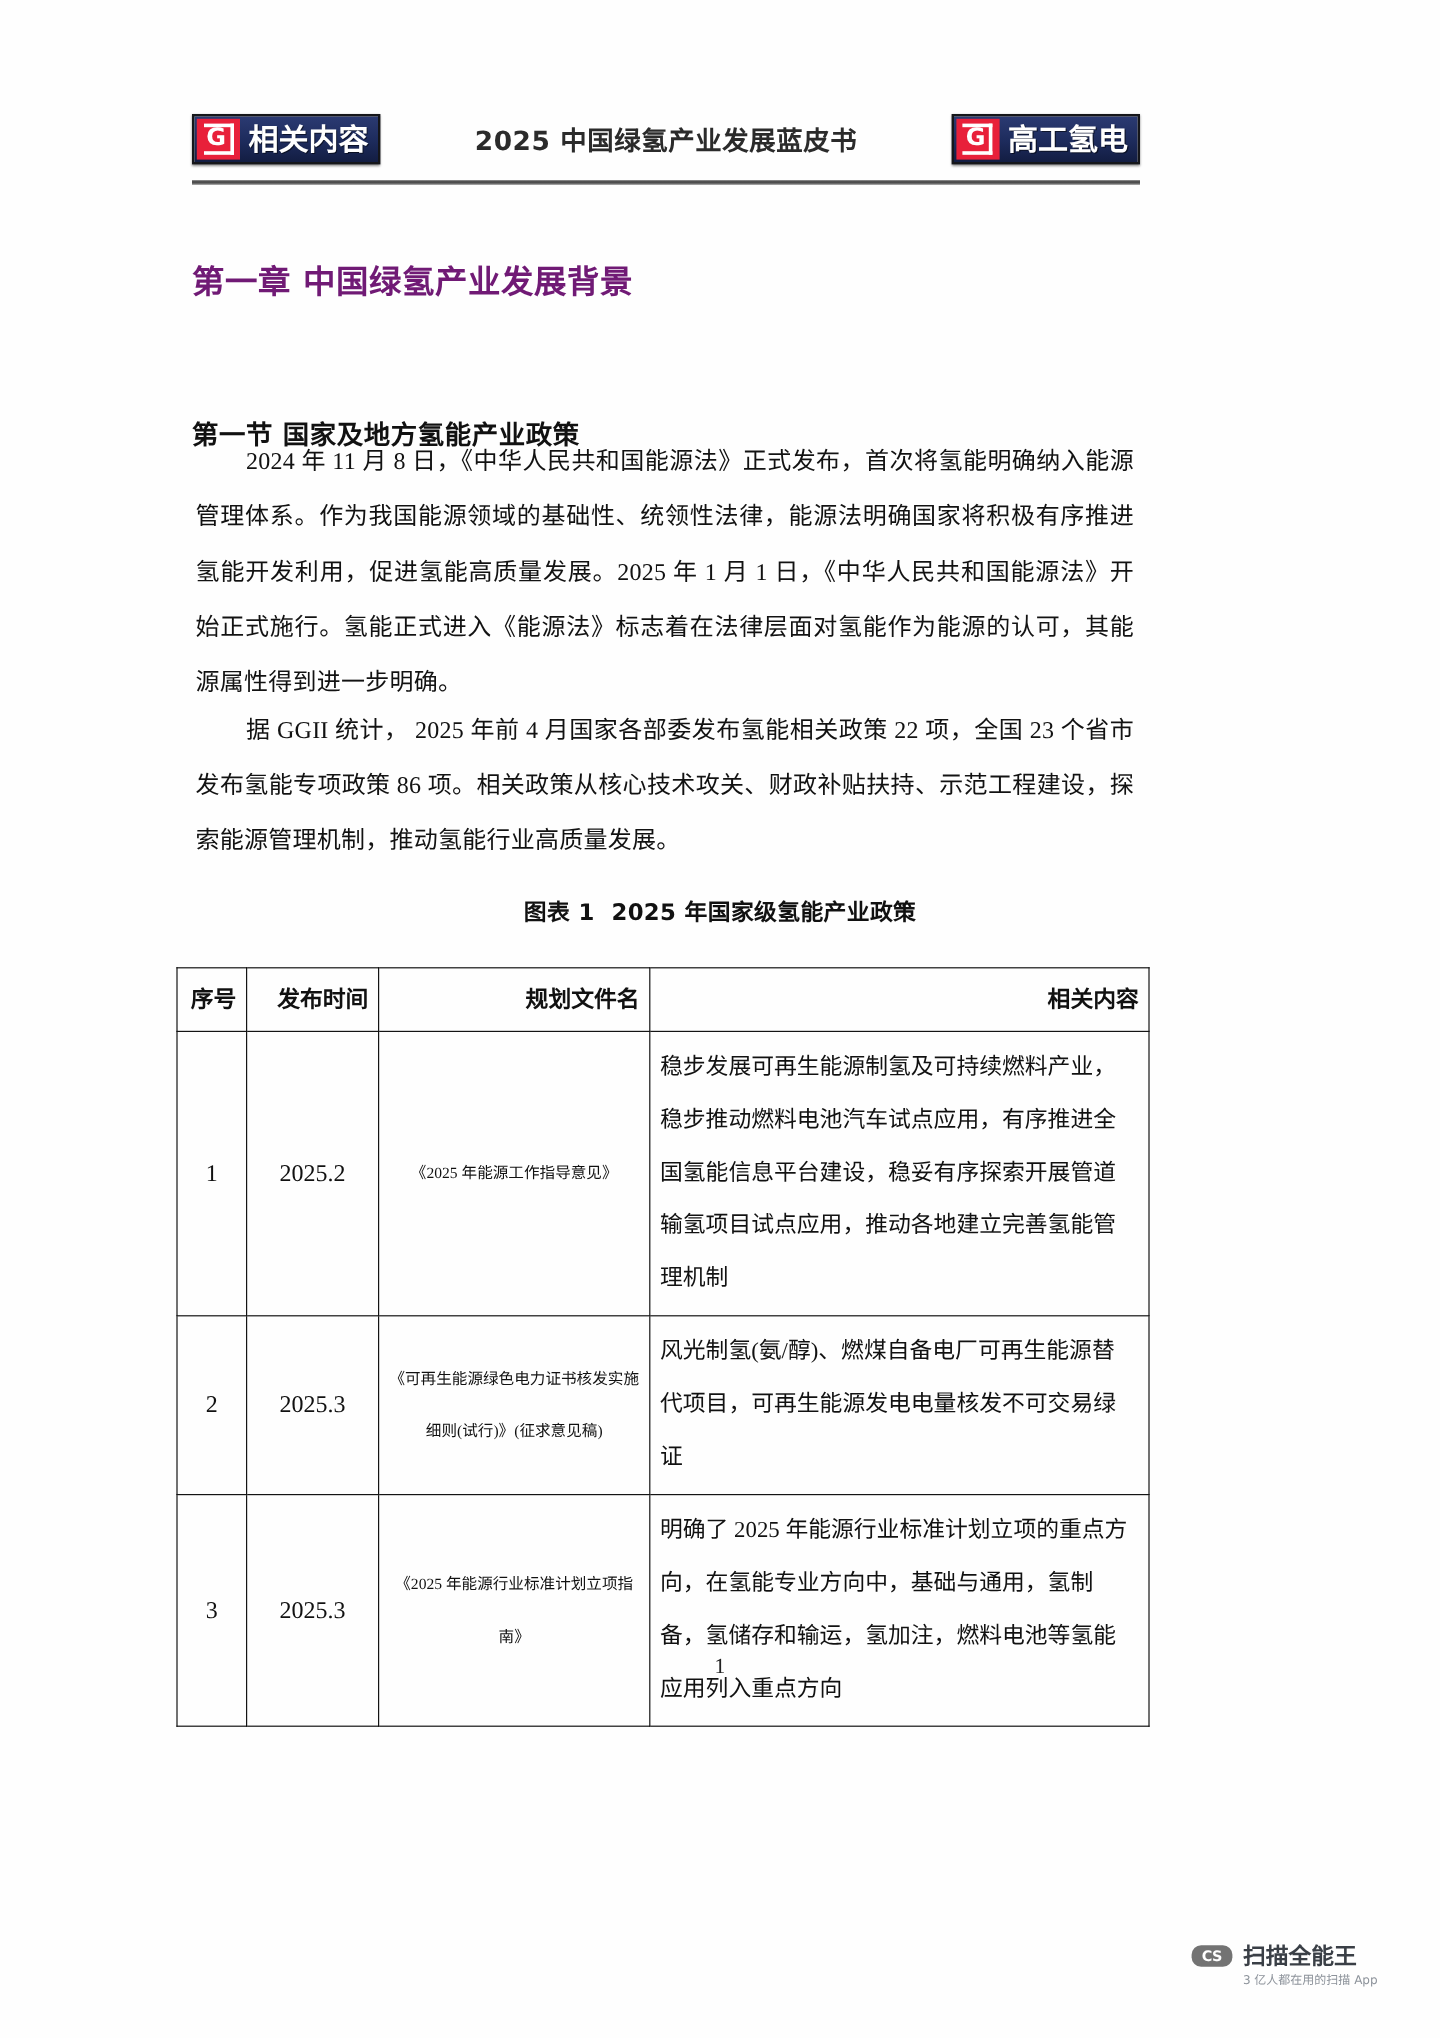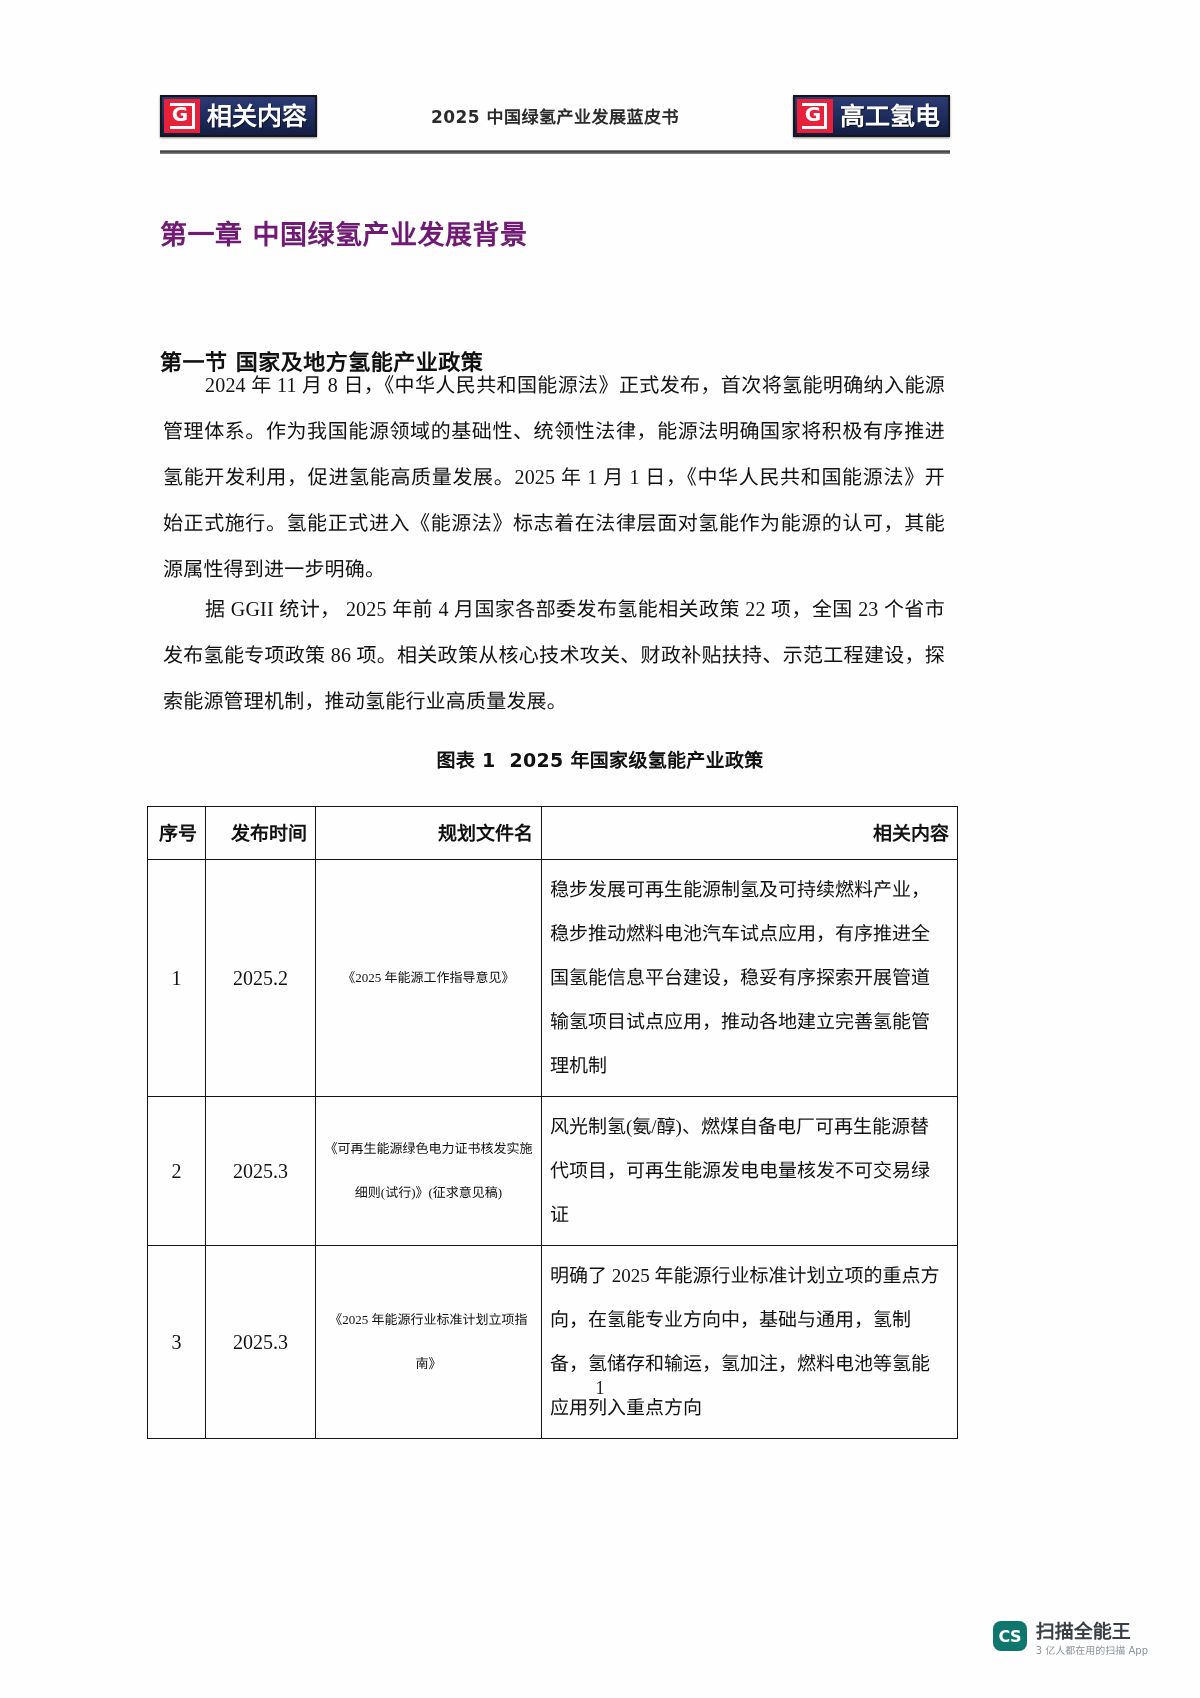--- a/index.html
+++ b/index.html
@@ -82,21 +82,21 @@
     font-family: "DejaVu Sans", sans-serif;
     font-weight: 700;
     font-size: 25px;
     line-height: 1;
     letter-spacing: 0px;
     text-shadow: 1px 1px 0 rgba(0,0,0,0.55);
     white-space: nowrap;
   }
   .header-title {
     font-family: "DejaVu Sans", sans-serif;
-    font-size: 17px;
+    font-size: 22px;
     font-weight: 600;
     color: #2b2b2b;
     letter-spacing: 0.5px;
     white-space: nowrap;
     padding-bottom: 2px;
   }
   .header-rule {
     position: absolute;
     left: 0;
     top: 62px;
@@ -222,27 +222,27 @@
   .watermark {
     position: absolute;
     right: 52px;
     bottom: 40px;
     display: flex;
     align-items: flex-start;
     gap: 9px;
   }
   .wm-badge {
     width: 34px;
-    height: 30px;
+    height: 18px;
     border-radius: 8px;
-    background: #0f766e;
+    background: #737373;
     color: #ffffff;
     font-family: "DejaVu Sans", sans-serif;
     font-weight: 700;
-    font-size: 16px;
+    font-size: 12px;
     display: flex;
     align-items: center;
     justify-content: center;
     letter-spacing: -0.5px;
   }
   .wm-texts { display: flex; flex-direction: column; justify-content: center; }
   .wm-title {
     font-family: Liberation Serif, serif;
     font-size: 19px;
     font-weight: 700;

